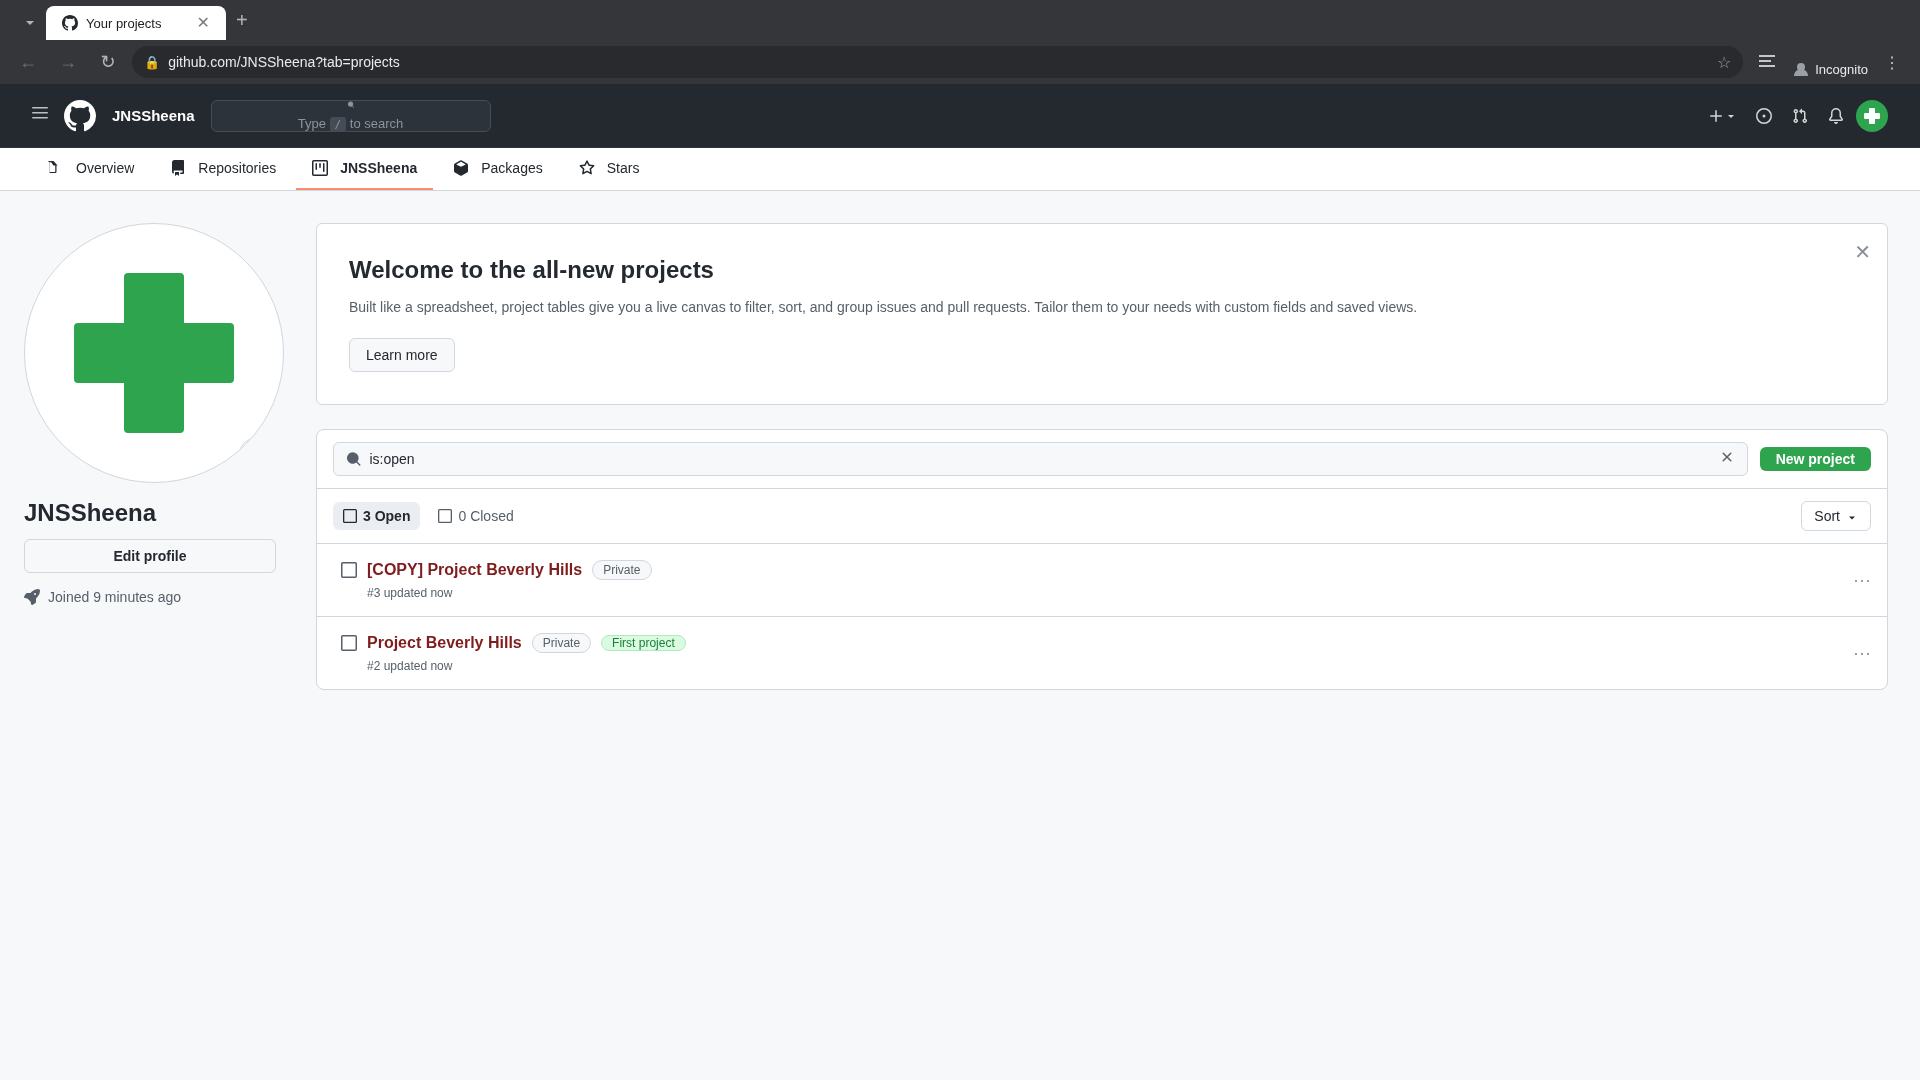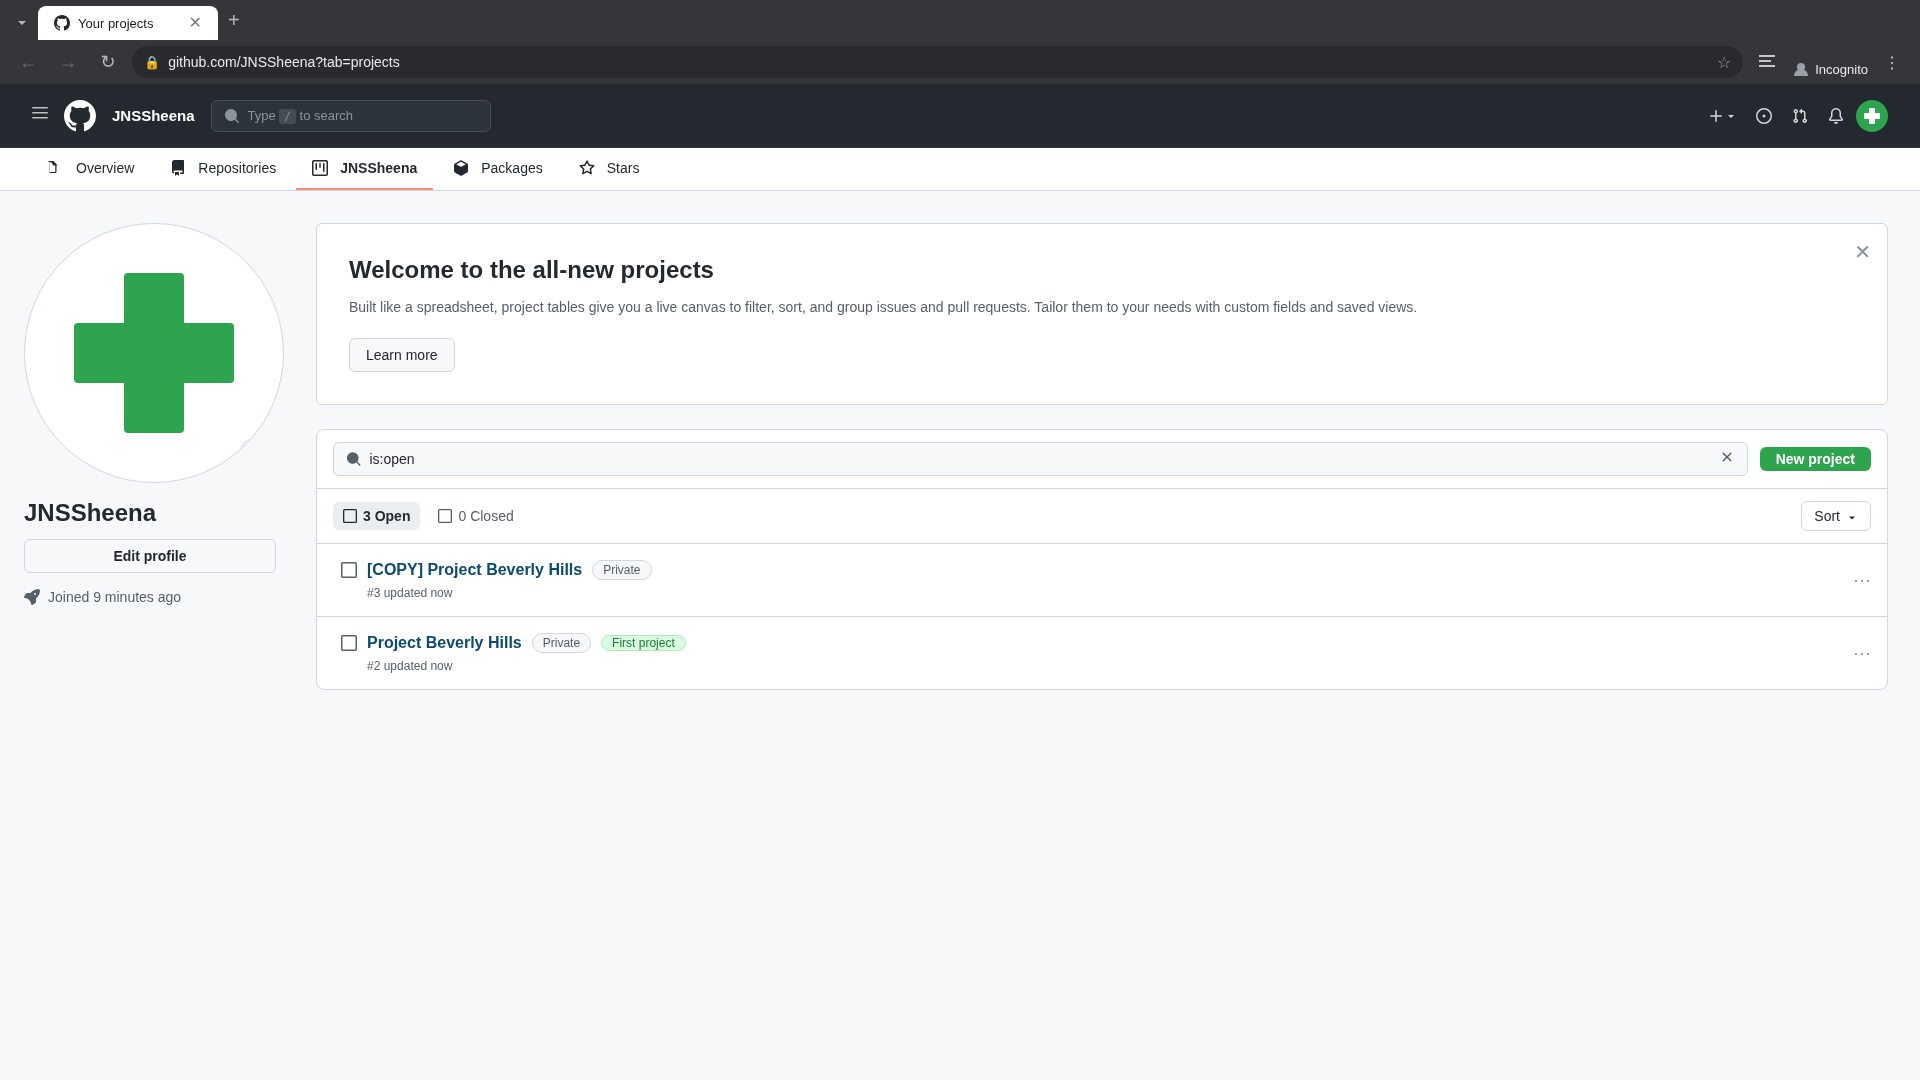--- a/index.html
+++ b/index.html
@@ -1,20 +1,20 @@
 <!DOCTYPE html>
 <html><head>
   <meta charset="utf-8">
   <style>
     * { box-sizing: border-box; margin: 0; padding: 0; }
     body { font-family: -apple-system, BlinkMacSystemFont, "Segoe UI", Helvetica, Arial, sans-serif; font-size: 14px; background: #f6f8fa; color: #24292f; }
 
     
     .browser-chrome { background: #202124; width: 1920px; height: 1080px; display: flex; flex-direction: column; }
-    .browser-tab-bar { background: #35363a; height: 40px; display: flex; align-items: flex-end; padding: 0 8px; gap: 2px; }
+    .browser-tab-bar { background: #35363a; height: 40px; display: flex; align-items: flex-end; padding: 0 16px; gap: 2px; }
     .browser-tab { background: #202124; color: #e8eaed; font-size: 13px; padding: 8px 16px; border-radius: 8px 8px 0 0; display: flex; align-items: center; gap: 8px; min-width: 180px; height: 34px; }
     .browser-tab.active { background: #ffffff; color: #202124; }
     .browser-tab .tab-favicon { width: 16px; height: 16px; }
     .browser-tab .tab-close { margin-left: auto; cursor: pointer; opacity: 0.6; font-size: 16px; line-height: 1; }
     .browser-tab-new { background: transparent; border: none; color: #e8eaed; font-size: 20px; cursor: pointer; padding: 4px 8px; margin-bottom: 4px; opacity: 0.7; }
     .browser-tab-overflow { background: transparent; border: none; color: #e8eaed; font-size: 12px; cursor: pointer; padding: 4px 8px; margin-bottom: 4px; opacity: 0.7; }
 
     .browser-toolbar { background: #35363a; height: 44px; display: flex; align-items: center; padding: 0 12px; gap: 8px; }
     .browser-nav-btn { background: transparent; border: none; color: #e8eaed; font-size: 18px; cursor: pointer; width: 32px; height: 32px; border-radius: 50%; display: flex; align-items: center; justify-content: center; opacity: 0.7; }
     .browser-nav-btn.disabled { opacity: 0.3; }
@@ -27,21 +27,21 @@
     .incognito-badge { background: transparent; color: #e8eaed; font-size: 13px; display: flex; align-items: center; gap: 4px; cursor: pointer; margin-top: 14px; }
 
     
     .github-page { background: #ffffff; flex: 1; overflow: hidden; }
 
     
     .gh-header { background: #24292f; height: 64px; display: flex; align-items: center; padding: 0 32px; gap: 16px; border-bottom: 1px solid #30363d; }
     .gh-header-menu { color: #ffffff; font-size: 18px; cursor: pointer; background: none; border: none; opacity: 0.7; }
     .gh-logo { width: 32px; height: 32px; cursor: pointer; }
     .gh-username { color: #ffffff; font-size: 15px; font-weight: 600; cursor: pointer; }
-    .gh-search-bar { background: #2c333a; border: 1px solid #444c56; border-radius: 6px; height: 32px; display: flex; align-items: center; padding: 0 12px; gap: 8px; width: 280px; cursor: pointer; }
+    .gh-search-bar { background: #2c333a; border: 1px solid #444c56; border-radius: 6px; height: 32px; display: flex; align-items: center; padding: 0 12px; gap: 8px; width: 280px; cursor: pointer; flex-direction: column; }
     .gh-search-bar span { color: #8b949e; font-size: 13px; flex: 1; }
     .gh-header-spacer { flex: 1; }
     .gh-header-actions { display: flex; align-items: center; gap: 4px; }
     .gh-icon-btn { background: transparent; border: none; color: #ffffff; cursor: pointer; width: 32px; height: 32px; border-radius: 50%; display: flex; align-items: center; justify-content: center; opacity: 0.8; font-size: 16px; }
     .gh-plus-btn { background: transparent; border: none; color: #ffffff; cursor: pointer; display: flex; align-items: center; gap: 2px; opacity: 0.8; font-size: 14px; padding: 4px 8px; border-radius: 6px; }
     .gh-avatar { width: 32px; height: 32px; border-radius: 50%; background: #2ea44f; display: flex; align-items: center; justify-content: center; cursor: pointer; overflow: hidden; }
 
     
     .gh-nav { background: #ffffff; border-bottom: 1px solid #d0d7de; padding: 0 32px; display: flex; align-items: center; gap: 4px; }
     .gh-nav-item { padding: 12px 16px; font-size: 14px; color: #24292f; cursor: pointer; border-bottom: 2px solid transparent; display: flex; align-items: center; gap: 12px; text-decoration: none; }
@@ -77,21 +77,21 @@
     .projects-tabs { padding: 12px 16px; display: flex; align-items: center; justify-content: space-between; border-bottom: 1px solid #d0d7de; }
     .projects-tab-group { display: flex; align-items: center; gap: 8px; }
     .proj-tab { display: flex; align-items: center; gap: 6px; padding: 6px 10px; border-radius: 6px; cursor: pointer; font-size: 14px; color: #57606a; font-weight: 500; }
     .proj-tab.active { background: #eaeef2; color: #24292f; font-weight: 600; }
     .sort-btn { display: flex; align-items: flex-end; gap: 6px; padding: 6px 12px; border: 1px solid #d0d7de; border-radius: 6px; background: #ffffff; cursor: pointer; font-size: 14px; color: #24292f; }
 
     
     .project-item { padding: 16px 24px; border-bottom: 1px solid #d0d7de; position: relative; }
     .project-item:last-child { border-bottom: none; }
     .project-item-header { display: flex; align-items: center; gap: 10px; margin-bottom: 6px; }
-    .project-name { font-size: 16px; font-weight: 600; color: #0c4a6e; cursor: pointer; }
+    .project-name { font-size: 16px; font-weight: 600; color: #7f1d1d; cursor: pointer; }
     .project-badge { background: #f6f8fa; border: 1px solid #d0d7de; border-radius: 20px; padding: 2px 10px; font-size: 12px; color: #57606a; }
     .project-meta { font-size: 12px; color: #57606a; margin-top: 4px; margin-left: 26px; }
     .project-more-btn { position: absolute; right: 16px; top: 50%; transform: translateY(-50%); background: transparent; border: none; cursor: pointer; color: #57606a; font-size: 18px; opacity: 0.7; }
 
     
     .github-cross { position: relative; width: 160px; height: 160px; }
     .cross-h { position: absolute; background: #2ea44f; width: 160px; height: 60px; top: 50px; left: 0; border-radius: 4px; }
     .cross-v { position: absolute; background: #2ea44f; width: 60px; height: 160px; top: 0; left: 50px; border-radius: 4px; }
 
     .first-project-label { background: #dafbe1; border: 1px solid #aceebb; color: #1a7f37; border-radius: 20px; padding: 0 10px; font-size: 12px; }

